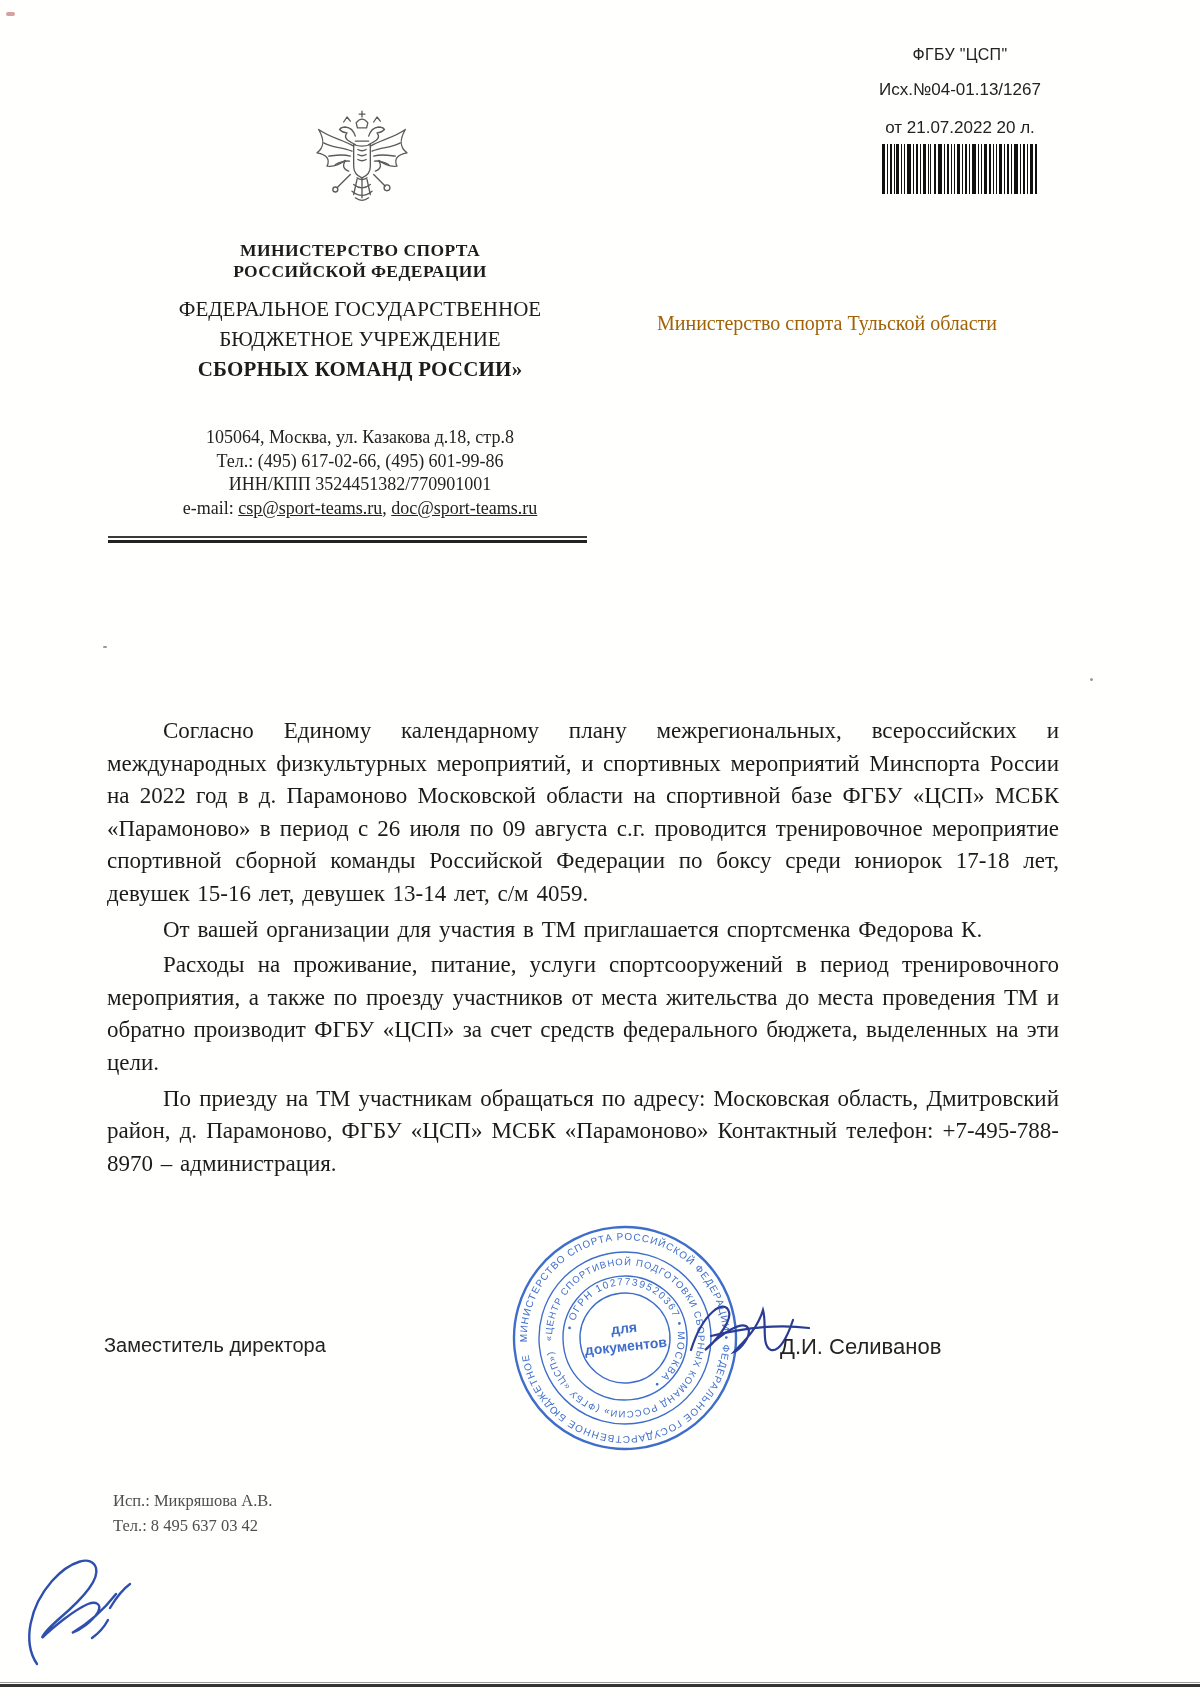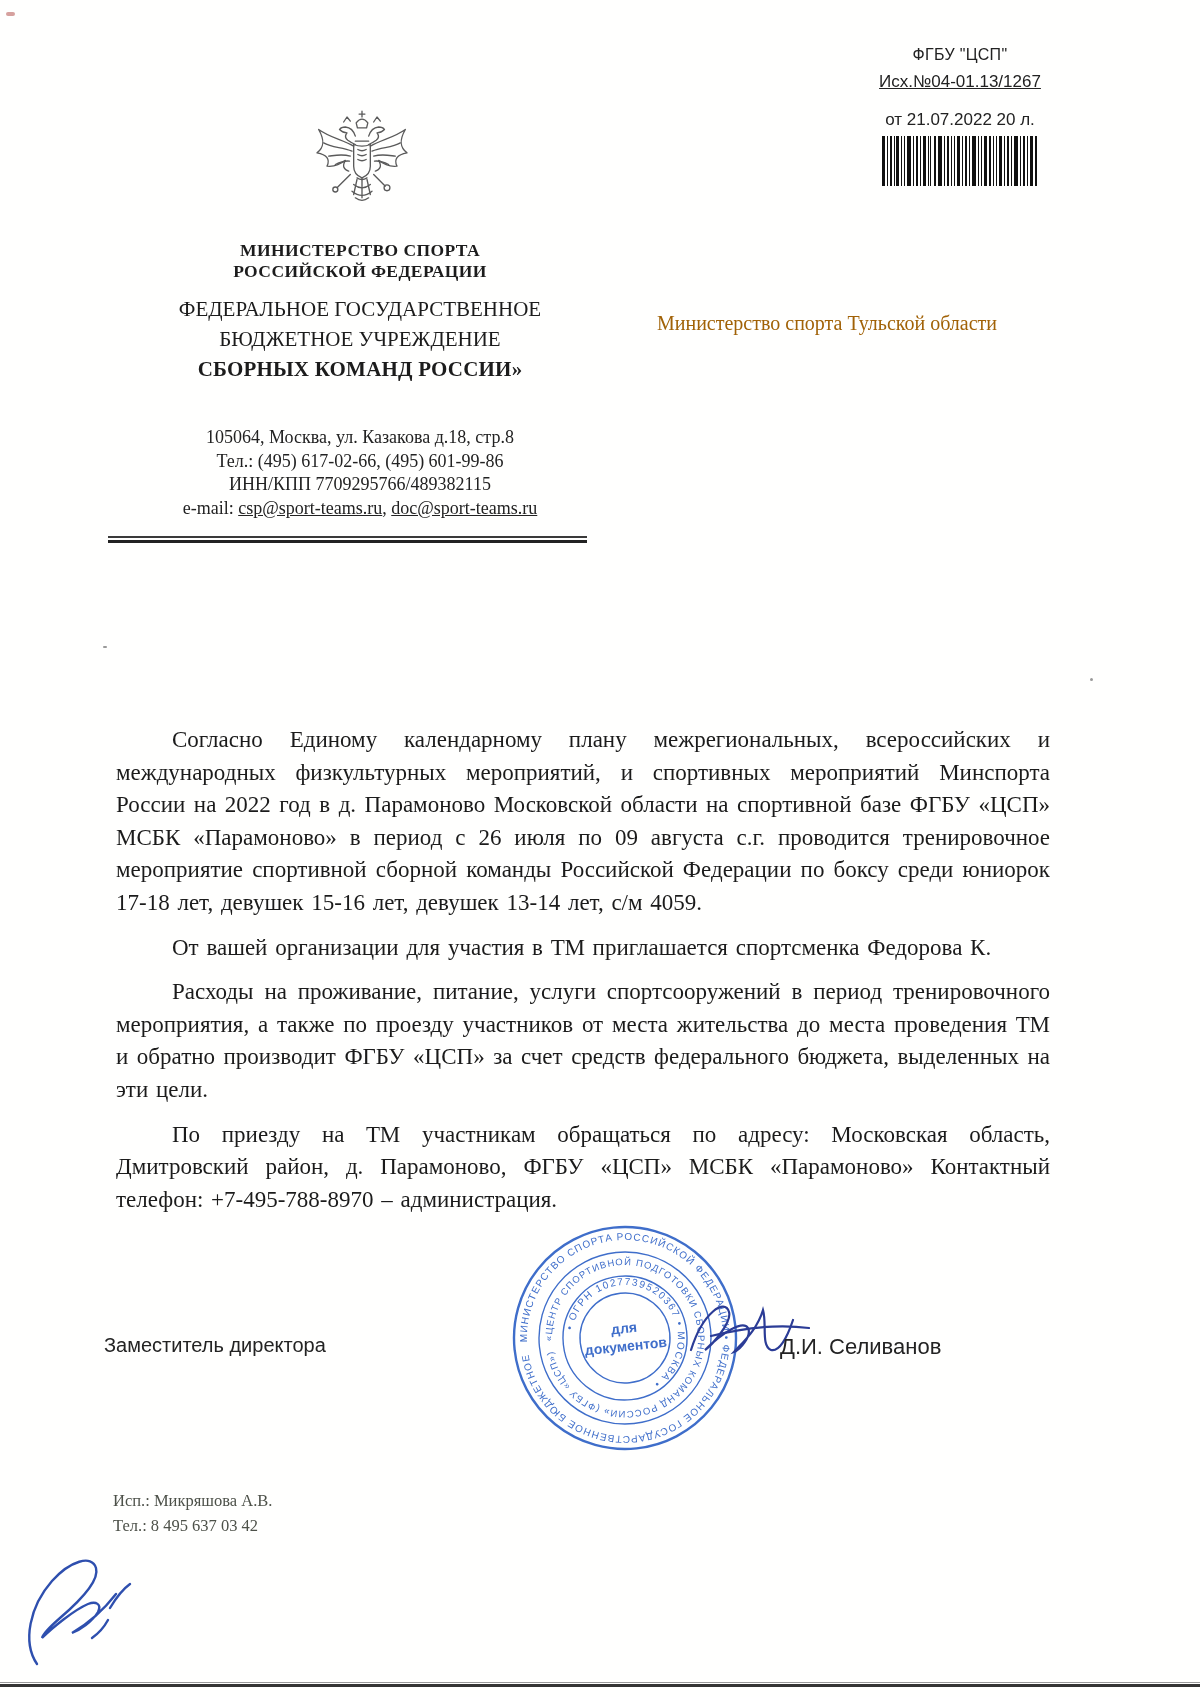--- a/index.html
+++ b/index.html
@@ -3,41 +3,41 @@
 <meta charset="utf-8">
 <style>
   html,body{margin:0;padding:0;background:#ffffff;}
   .page{position:relative;width:1200px;height:1697px;background:#fffffe;overflow:hidden;
         font-family:"Liberation Serif",serif;color:#1c1c1c;}
   .abs{position:absolute;}
   
   .meta-block{left:856px;top:46px;width:208px;text-align:center;
               font-family:"Liberation Sans",sans-serif;color:#222;}
   .meta-org{font-size:16px;letter-spacing:.3px;}
-  .meta-num{font-size:17px;margin-top:8px;text-decoration:underline;}
+  .meta-num{font-size:17px;margin-top:16px;}
   .meta-date{font-size:17px;margin-top:18px;}
   .barcode{margin:6px auto 0;display:block;}
   
   .lh-col{left:100px;top:0;width:520px;text-align:center;}
   .eagle{position:absolute;left:212px;top:103px;}
   .ministry{position:absolute;left:0;top:240px;width:520px;font-weight:bold;
             font-size:17.5px;line-height:21px;letter-spacing:.4px;}
   .orgname{position:absolute;left:0;top:294px;width:520px;font-size:21px;line-height:30px;}
   .orgname .b{font-weight:bold;letter-spacing:.2px;}
   .addr{position:absolute;left:0;top:426px;width:520px;font-size:18px;line-height:23.5px;color:#222;}
   .addr a{color:#222;text-decoration:underline;}
   .divider{position:absolute;left:108px;top:536px;width:479px;}
   .divider .l1{height:1.5px;background:#3a3a3a;}
   .divider .l2{height:3px;background:#222;margin-top:2px;}
   
   .recipient{left:594px;top:312px;width:466px;text-align:center;font-size:20px;color:#a16207;}
   
   .body-text{left:104px;top:712px;width:958px;font-size:23px;line-height:32.6px;
              text-align:justify;word-spacing:2px;color:#1b1b1b;}
-  .body-text p{margin:12px;text-indent:56px;}
+  .body-text p{margin:3px;text-indent:56px;}
   
   .sig-pos{left:104px;top:1334px;font-family:"Liberation Sans",sans-serif;font-size:20px;color:#232323;}
   .sig-name{left:780px;top:1334px;font-family:"Liberation Sans",sans-serif;font-size:22px;color:#232323;}
   .stamp{left:505px;top:1218px;transform:rotate(-6deg);opacity:.92;}
   .ink-sign{left:683px;top:1288px;}
   
   .executor{left:113px;top:1488px;font-size:16.5px;line-height:25px;color:#4d5149;}
   
   .scan-line{left:0;top:1682px;width:1200px;}
   .scan-line .a{height:1px;background:#9a9a9a;}
@@ -134,21 +134,21 @@
 
     <div class="orgname">
       <div>ФЕДЕРАЛЬНОЕ ГОСУДАРСТВЕННОЕ</div>
       <div>БЮДЖЕТНОЕ УЧРЕЖДЕНИЕ</div>
       <div class="b">СБОРНЫХ КОМАНД РОССИИ»</div>
     </div>
 
     <div class="addr">
       <div>105064, Москва, ул. Казакова д.18, стр.8</div>
       <div>Тел.: (495) 617-02-66, (495) 601-99-86</div>
-      <div>ИНН/КПП 7709295766/489382115</div>
+      <div>ИНН/КПП 3524451382/770901001</div>
       <div><span>e-mail: </span><a>csp@sport-teams.ru</a><span>, </span><a>doc@sport-teams.ru</a></div>
     </div>
   </div>
 
   <div class="divider">
     <div class="l1"></div>
       <div class="l2"></div>
   </div>
 
   <div class="abs recipient">Министерство спорта Тульской области</div>

